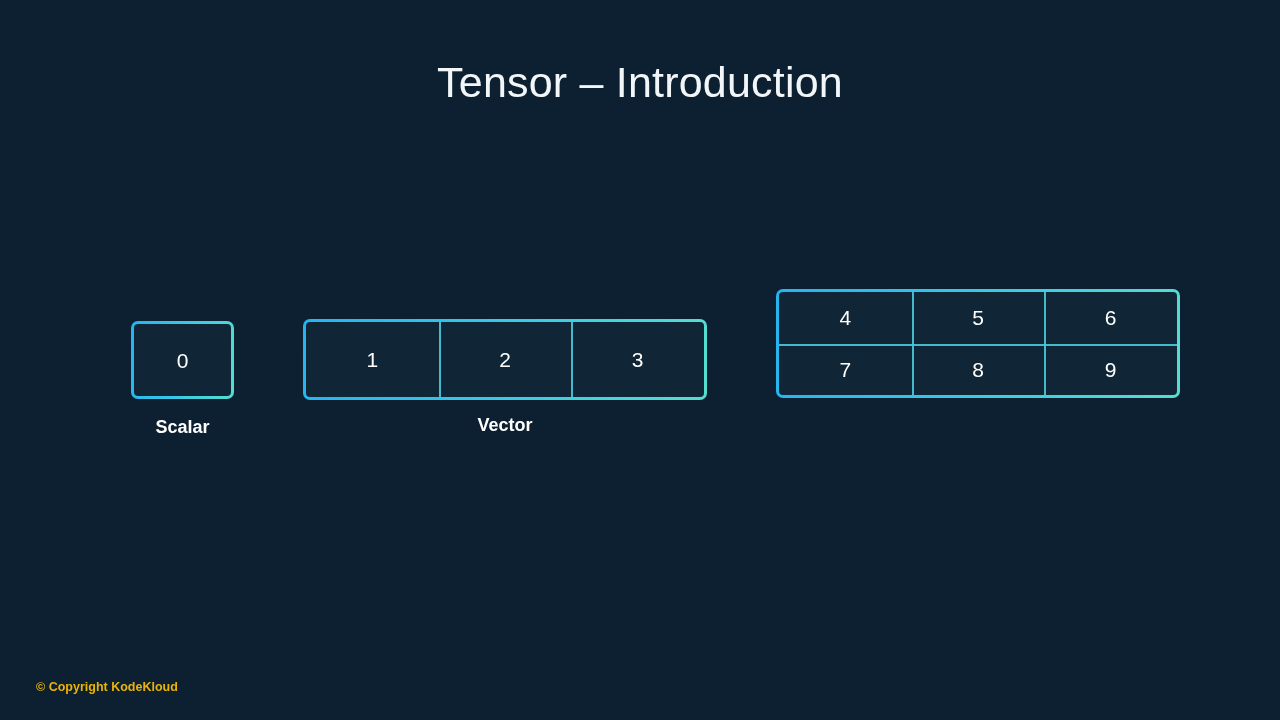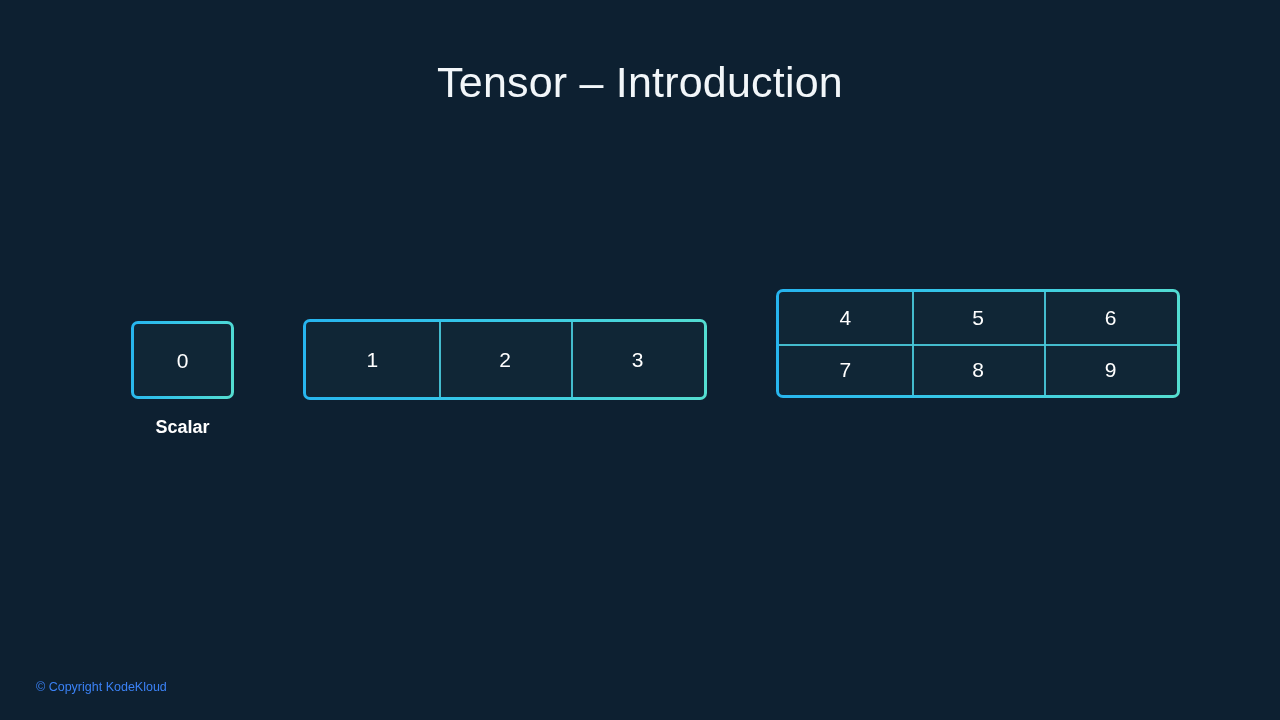--- a/index.html
+++ b/index.html
@@ -117,23 +117,23 @@
   #fig-matrix { left: 776px; top: 289px; width: 404px; }
   #fig-matrix .shell { height: 109px; }
   #fig-matrix .shell-inner { grid-template-columns: repeat(3, 1fr); grid-template-rows: repeat(2, 1fr); }
   #fig-matrix .fig-label { margin-top: 14px; }
 
   
   .footer-copyright {
     position: absolute;
     left: 36px;
     bottom: 25px;
-    color: #3b82f6;
+    color: #eab308;
     font-size: 12.5px;
-    font-weight: 400;
+    font-weight: 700;
     line-height: 16px;
     white-space: pre;
     margin-top: 41px;
   }
 </style>
 </head>
 <body>
 
 <div class="slide-title">Tensor – Introduction</div>
 
@@ -149,20 +149,21 @@
   </div>
 
   <div class="figure" id="fig-vector">
     <div class="shell">
       <div class="shell-inner">
         <div class="cell">1</div>
         <div class="cell divider-left">2</div>
         <div class="cell divider-left">3</div>
       </div>
     </div>
+    <div class="fig-label">Vector</div>
   </div>
 
   <div class="figure" id="fig-matrix">
     <div class="shell">
       <div class="shell-inner">
         <div class="cell">4</div>
         <div class="cell divider-left">5</div>
         <div class="cell divider-left">6</div>
         <div class="cell divider-top">7</div>
         <div class="cell divider-left divider-top">8</div>

